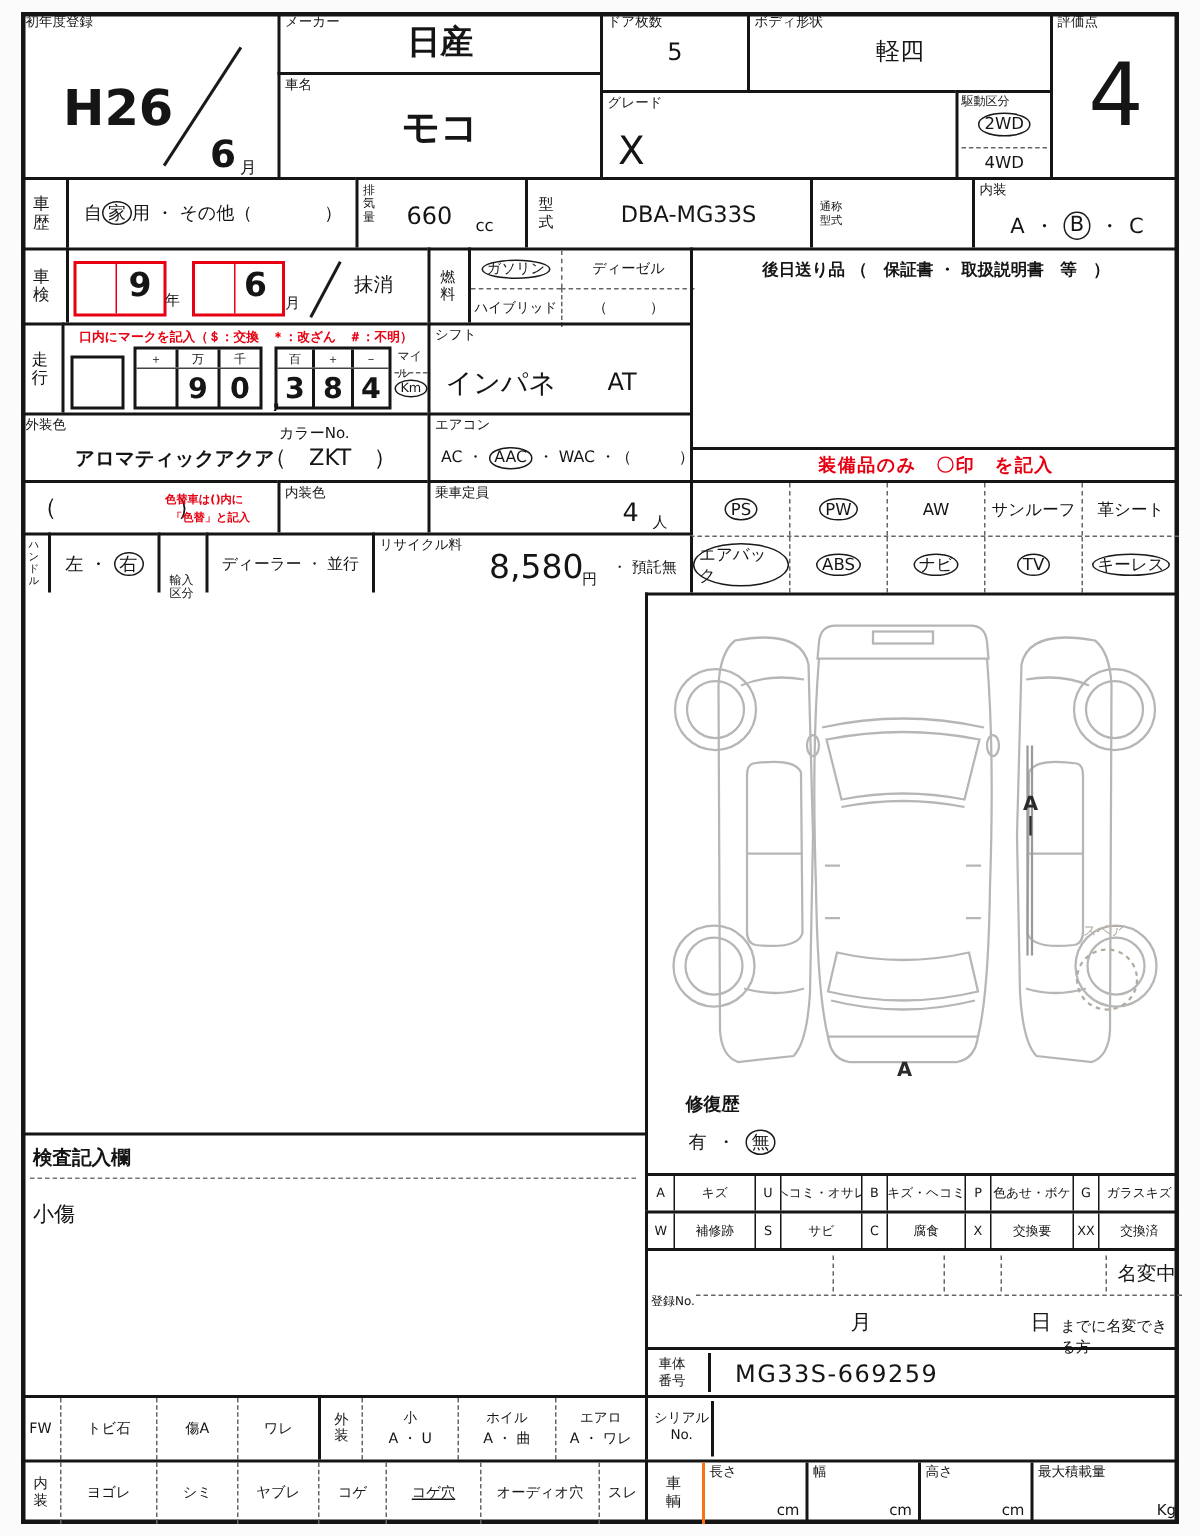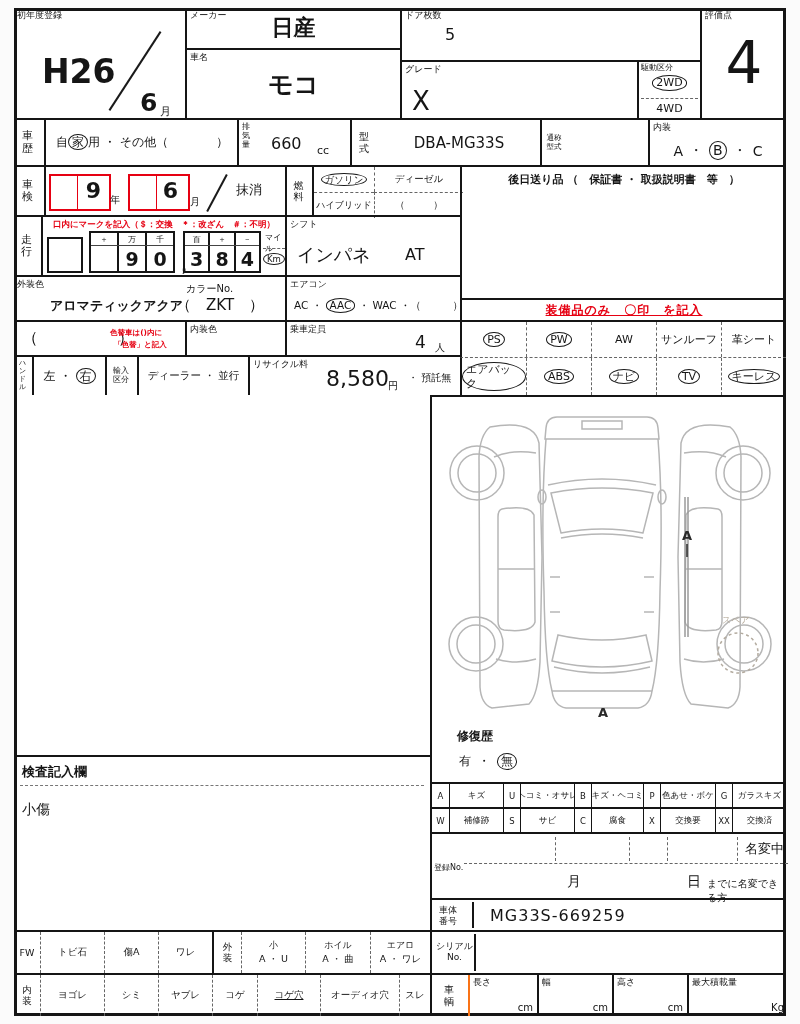--- a/index.html
+++ b/index.html
@@ -49,20 +49,24 @@
   </div>
   <div class="c bl bt" style="left:185px;top:48px;width:215px;height:70px;">
     <span class="lbl tl">車名</span>
     <div class="ctr" style="height:100%;font-size:25px;font-weight:bold;">モコ</div>
   </div>
 
   <div class="c bl" style="left:400px;top:8px;width:98px;height:52px;">
     <span class="lbl tl">ドア枚数</span>
     <div class="ctr" style="height:100%;font-size:16px;">5</div>
   </div>
+  <div class="c bl" style="left:498px;top:8px;width:202px;height:52px;">
+    <span class="lbl tl">ボディ形状</span>
+    <div class="ctr" style="height:100%;font-size:16px;">軽四</div>
+  </div>
   <div class="c bl bt" style="left:400px;top:60px;width:237px;height:58px;">
     <span class="lbl tl">グレード</span>
     <span class="c" style="left:10px;top:24px;font-size:26px;">X</span>
   </div>
   <div class="c bl bt" style="left:637px;top:60px;width:63px;height:58px;">
     <span class="lbl" style="position:absolute;top:1px;left:2px;font-size:8px;">駆動区分</span>
     <div class="ctr" style="position:absolute;left:0;top:10px;width:100%;height:22px;">
       <span class="circ-sm" style="font-size:11px;">2WD</span>
     </div>
     <div class="c db" style="left:2px;top:36px;width:57px;height:0;"></div>
@@ -135,21 +139,21 @@
     </div>
     <div class="ctr dl" style="position:absolute;left:60px;top:0;width:88px;height:25px;font-size:9.5px;">ディーゼル</div>
     <div class="ctr dt" style="position:absolute;left:0;top:25px;width:60px;height:25px;font-size:9px;">ハイブリッド</div>
     <div class="ctr dl dt" style="position:absolute;left:60px;top:25px;width:88px;height:25px;font-size:9.5px;">（　　　）</div>
   </div>
 
   <div class="c bl bt" style="left:460px;top:165px;width:326px;height:133px;">
     <div class="ctr" style="height:24px;font-size:11px;font-weight:bold;">後日送り品 （　保証書 ・ 取扱説明書　等　）</div>
   </div>
   <div class="c bl bt ctr" style="left:460px;top:298px;width:326px;height:22px;">
-    <span class="red" style="font-size:12px;font-weight:bold;letter-spacing:1px;text-decoration:underline;">装備品のみ　〇印　を記入</span>
+    <span class="red" style="font-size:12px;font-weight:bold;letter-spacing:1px;">装備品のみ　〇印　を記入</span>
   </div>
   <div class="c bl dt eq" style="left:460px;top:357px;width:326px;height:38px;">
     <div>
         <span class="circ-sm">エアバック</span>
       </div>
     <div>
         <span class="circ-sm">ABS</span>
       </div>
     <div>
         <span class="circ-sm">ナビ</span>
@@ -250,21 +254,21 @@
 
   <div class="c bt" style="left:14px;top:355px;width:18px;height:40px;">
     <div class="ctr stack" style="height:100%;width:8px;margin:0 auto;font-size:7px;">ハンドル</div>
   </div>
   <div class="c bl bt ctr" style="left:32px;top:355px;width:73px;height:40px;font-size:12px;gap:4px;">
     <span>左</span>
     <span>・</span>
     <span class="circ-sm">右</span>
   </div>
   <div class="c bl bt" style="left:105px;top:355px;width:32px;height:40px;">
-    <div class="ctr stack" style="height:100%;width:18px;margin:0 auto;font-size:8px;">輸入区分</div>
+    <div class="ctr stack" style="height:100%;width:18px;margin:16px auto;font-size:8px;">輸入区分</div>
   </div>
   <div class="c bl bt ctr" style="left:137px;top:355px;width:111px;height:40px;font-size:10.5px;">ディーラー ・ 並行</div>
   <div class="c bl bt" style="left:248px;top:355px;width:212px;height:40px;">
     <span class="lbl tl">リサイクル料</span>
     <span class="c" style="left:76px;top:9px;font-size:22px;font-weight:500;">8,580</span>
     <span class="c" style="left:138px;top:22px;font-size:10px;">円</span>
     <span class="c" style="left:158px;top:14px;font-size:10px;">・ 預託無</span>
   </div>
 
 

